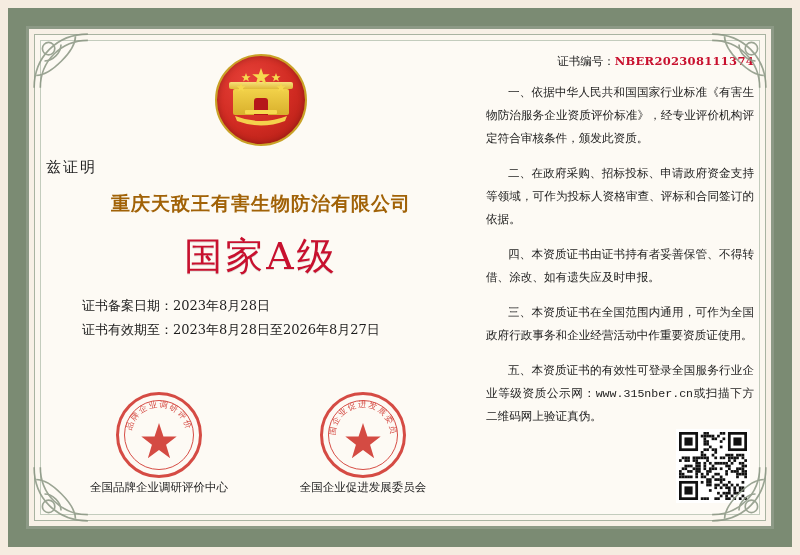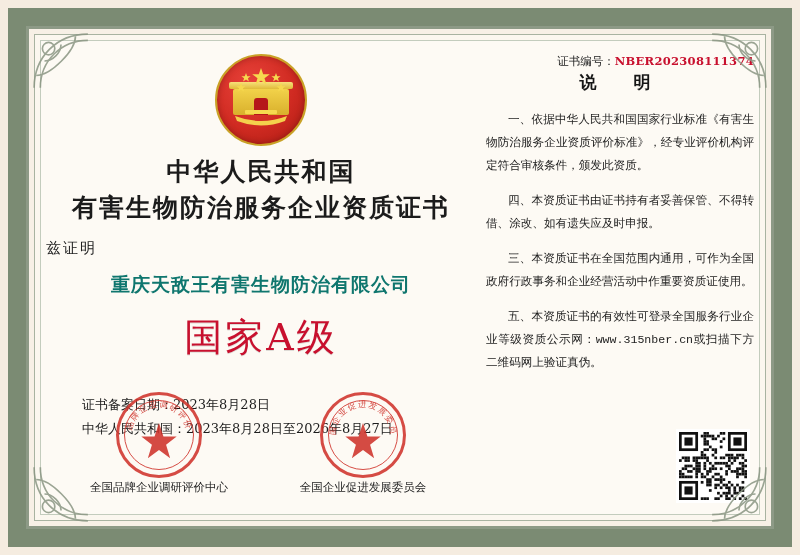--- a/index.html
+++ b/index.html
@@ -112,37 +112,37 @@
     font-size:15px;
     color:#1f1f1f;
     margin:12px 0 0;
     letter-spacing:2px;
     font-family:"DejaVu Serif","Liberation Serif", serif;
   }
   .company {
     text-align:center;
     font-size:19px;
     font-weight:bold;
-    color:#0f766e;
+    color:#a16207;
     margin:14px 0 0;
     letter-spacing:1px;
     font-family:"DejaVu Serif","Liberation Serif", serif;
   }
   .grade {
     text-align:center;
     font-size:38px;
     font-weight:normal;
     color:#c8102e;
     letter-spacing:3px;
     margin:14px 0 0;
     font-family:"DejaVu Serif","Liberation Serif", serif;
     text-shadow:0 1px 0 rgba(0,0,0,.12);
   }
   .dates {
-    margin-top:30px;
+    margin-top:12px;
     padding-left:36px;
     font-size:13px;
     color:#1c1c1c;
     line-height:1.85;
     font-family:"DejaVu Serif","Liberation Serif", serif;
   }
   .dates .row { white-space:nowrap; }
   .dates .lbl { letter-spacing:0px; }
 
   
@@ -272,37 +272,33 @@
             <polygon points="31,19 32.2,22.2 35.6,22.2 32.9,24.3 33.9,27.5 31,25.6 28.1,27.5 29.1,24.3 26.4,22.2 29.8,22.2"></polygon>
             <polygon points="26,29 27.2,32.2 30.6,32.2 27.9,34.3 28.9,37.5 26,35.6 23.1,37.5 24.1,34.3 21.4,32.2 24.8,32.2"></polygon>
             <polygon points="61,19 62.2,22.2 65.6,22.2 62.9,24.3 63.9,27.5 61,25.6 58.1,27.5 59.1,24.3 56.4,22.2 59.8,22.2"></polygon>
             <polygon points="66,29 67.2,32.2 70.6,32.2 67.9,34.3 68.9,37.5 66,35.6 63.1,37.5 64.1,34.3 61.4,32.2 64.8,32.2"></polygon>
             <path d="M20 62 q26 10 52 0 l-2 5 q-24 9 -48 0 z" opacity="0.95"></path>
             <rect x="30" y="56" width="32" height="4" rx="1"></rect>
           </g>
         </svg>
       </div>
 
-      <h1 class="title">
-        <span>中华人民共和国</span><br>
-        <span>有害生物防治服务企业资质证书</span>
-      </h1>
 
       <div class="zizhengming">兹证明</div>
 
       <div class="company">重庆天敌王有害生物防治有限公司</div>
 
       <div class="grade">国家A级</div>
 
       <div class="dates">
         <div class="row">
           <span class="lbl">证书备案日期：</span><span>2023年8月28日</span>
         </div>
         <div class="row">
-          <span class="lbl">中华人民共和国：</span><span>2023年8月28日至2026年8月27日</span>
+          <span class="lbl">证书有效期至：</span><span>2023年8月28日至2026年8月27日</span>
         </div>
       </div>
 
       <div class="seals">
         <div class="seal-wrap">
           <div class="seal">
             <div class="inner-ring"></div>
             <svg class="arcsvg" viewBox="0 0 86 86" style="position:absolute;left:0;top:0;width:100%;height:100%">
               <defs>
                   <path id="arc1" d="M 13,43 A 30,30 0 0 1 73,43"></path>
@@ -332,23 +328,23 @@
         </div>
       </div>
     </div>
 
     <div class="right-col">
 
       <div class="cert-no">
         <span>证书编号：</span><span class="num">NBER202308111374</span>
       </div>
 
-      <h2 class="shuoming">说　明</h2>
 
       <p class="clause">一、依据中华人民共和国国家行业标准《有害生物防治服务企业资质评价标准》，经专业评价机构评定符合审核条件，颁发此资质。</p>
+      <p class="clause">二、在政府采购、招标投标、申请政府资金支持等领域，可作为投标人资格审查、评标和合同签订的依据。</p>
       <p class="clause">四、本资质证书由证书持有者妥善保管、不得转借、涂改、如有遗失应及时申报。</p>
       <p class="clause">三、本资质证书在全国范围内通用，可作为全国政府行政事务和企业经营活动中作重要资质证使用。</p>
       <p class="clause">五、本资质证书的有效性可登录全国服务行业企业等级资质公示网：www.315nber.cn或扫描下方二维码网上验证真伪。</p>
 
       <div class="qr">
         <div class="qrgrid" id="qrgrid"><svg viewBox="0 0 25 25" width="100%" height="100%">
               <rect width="25" height="25" fill="#fff"></rect>
               <rect x="9" y="0" width="1" height="1" fill="#111"></rect>
               <rect x="10" y="0" width="1" height="1" fill="#111"></rect>
               <rect x="15" y="0" width="1" height="1" fill="#111"></rect>

